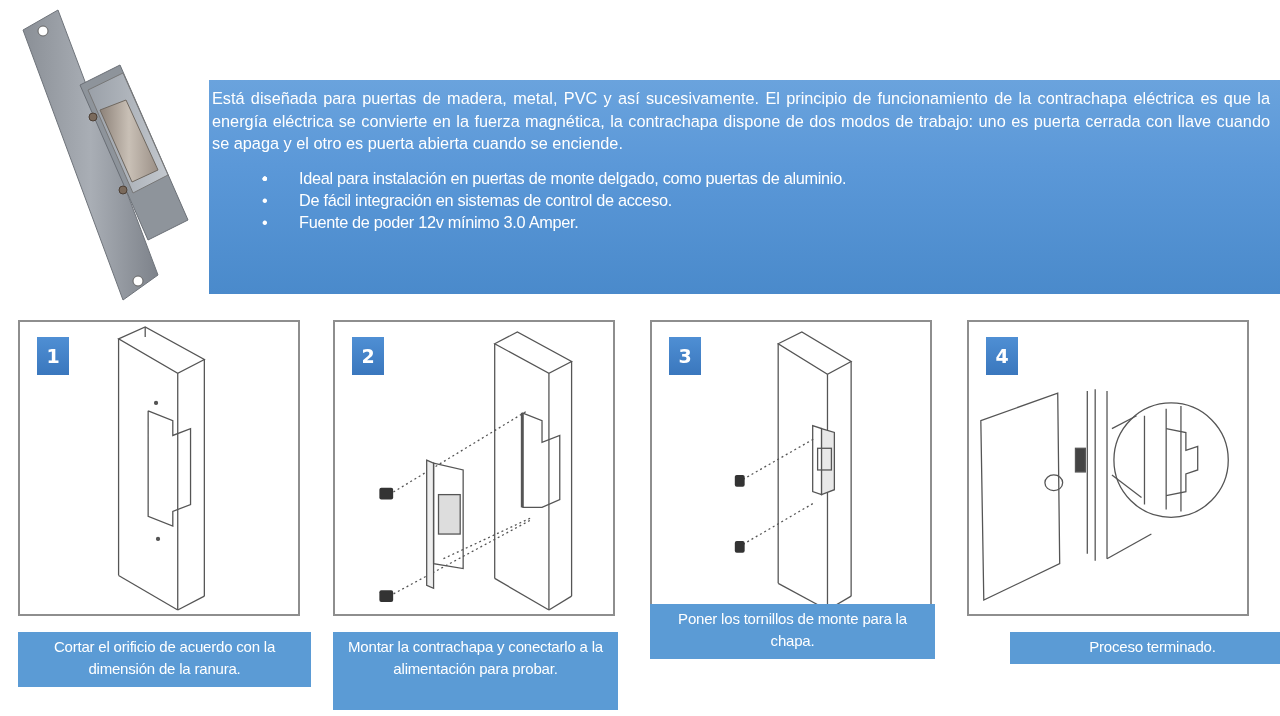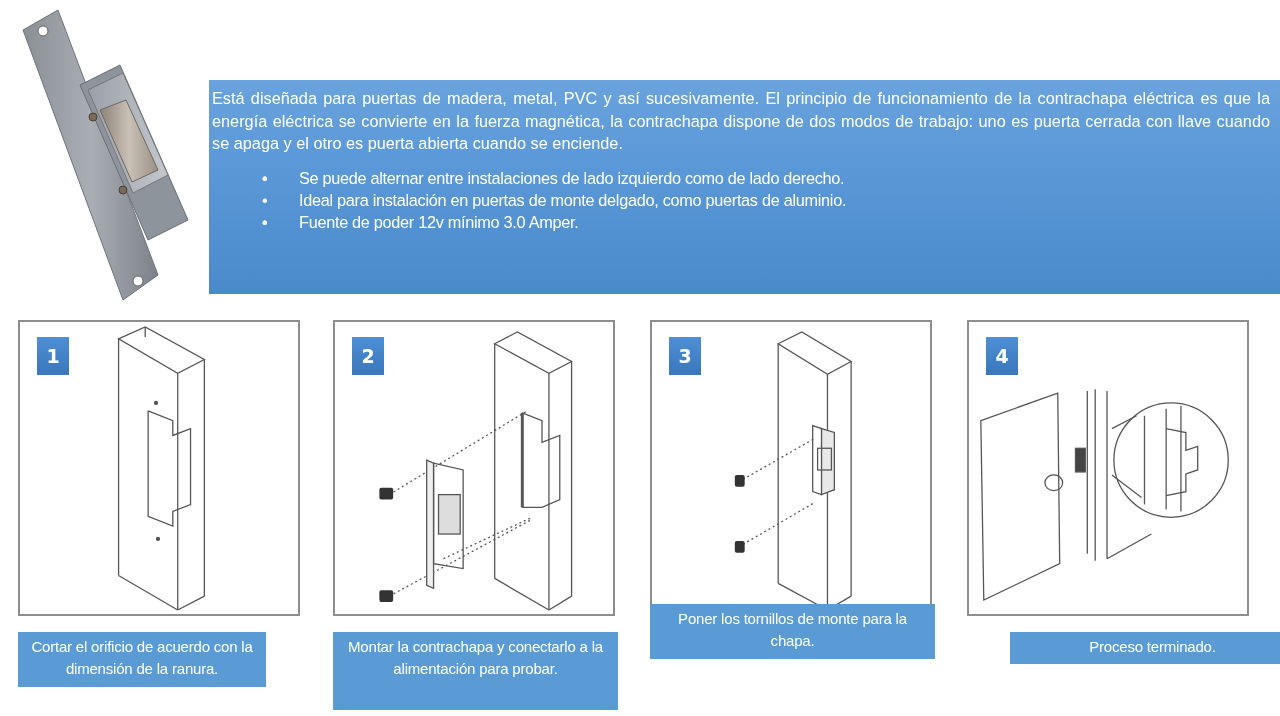--- a/index.html
+++ b/index.html
@@ -69,23 +69,23 @@
 
     <circle cx="75" cy="112" r="4" fill="#7a6a5c" stroke="#4d4036"></circle>
     <circle cx="105" cy="185" r="4" fill="#7a6a5c" stroke="#4d4036"></circle>
   </svg>
 </div>
 
 <div class="desc-box">
   <p class="desc-para">Está diseñada para puertas de madera, metal, PVC y así sucesivamente. El principio de funcionamiento de la contrachapa eléctrica es que la energía eléctrica se convierte en la fuerza magnética, la contrachapa dispone de dos modos de trabajo: uno es puerta cerrada con llave cuando se apaga y el otro es puerta abierta cuando se enciende.</p>
   <ul class="desc-list">
     <li><span class="bullet">•</span></li>
-    <li><span class="bullet">•</span><span>Se puede alternar entre instalaciones de lado izquierdo como de lado derecho.</span></li>
+    <li><span class="bullet">•</span></li>
     <li><span class="bullet">•</span><span>Ideal para instalación en puertas de monte delgado, como puertas de aluminio.</span></li>
-    <li><span class="bullet">•</span></li>
+    <li><span class="bullet">•</span><span>De fácil integración en sistemas de control de acceso.</span></li>
     <li><span class="bullet">•</span><span>Fuente de poder 12v mínimo 3.0 Amper.</span></li>
   </ul>
 </div>
 
 <div class="step-panel" style="left:18px;">
   <svg class="step-drawing" viewBox="0 0 282 296" fill="none" stroke="#555" stroke-width="1.3">
     <polygon points="100,17 127,5 187,38 160,52"></polygon>
     <line x1="100" y1="17" x2="100" y2="257"></line>
     <line x1="160" y1="52" x2="160" y2="292"></line>
     <line x1="187" y1="38" x2="187" y2="278"></line>
@@ -157,16 +157,16 @@
     <ellipse cx="86" cy="163" rx="9" ry="8"></ellipse>
     <circle cx="205" cy="140" r="58"></circle>
     <line x1="178" y1="95" x2="178" y2="185"></line>
     <line x1="200" y1="88" x2="200" y2="190"></line>
     <line x1="215" y1="85" x2="215" y2="192"></line>
     <polyline points="200,108 220,112 220,130 232,126 232,150 220,154 220,172 200,176"></polyline>
   </svg>
   <div class="step-badge">4</div>
 </div>
 
-<div class="caption" style="left:18px; top:632px; width:248px; height:55px;">Cortar el orificio de acuerdo con la dimensión de la ranura.</div>
+<div class="caption" style="left:18px; top:632px; width:293px; height:55px;">Cortar el orificio de acuerdo con la dimensión de la ranura.</div>
 <div class="caption" style="left:333px; top:632px; width:285px; height:78px;">Montar la contrachapa y conectarlo a la alimentación para probar.</div>
 <div class="caption" style="left:650px; top:604px; width:285px; height:55px;">Poner los tornillos de monte para la chapa.</div>
 <div class="caption" style="left:966px; top:632px; width:285px; height:32px;margin-left:44px;">Proceso terminado.</div>
 
 </body></html>

